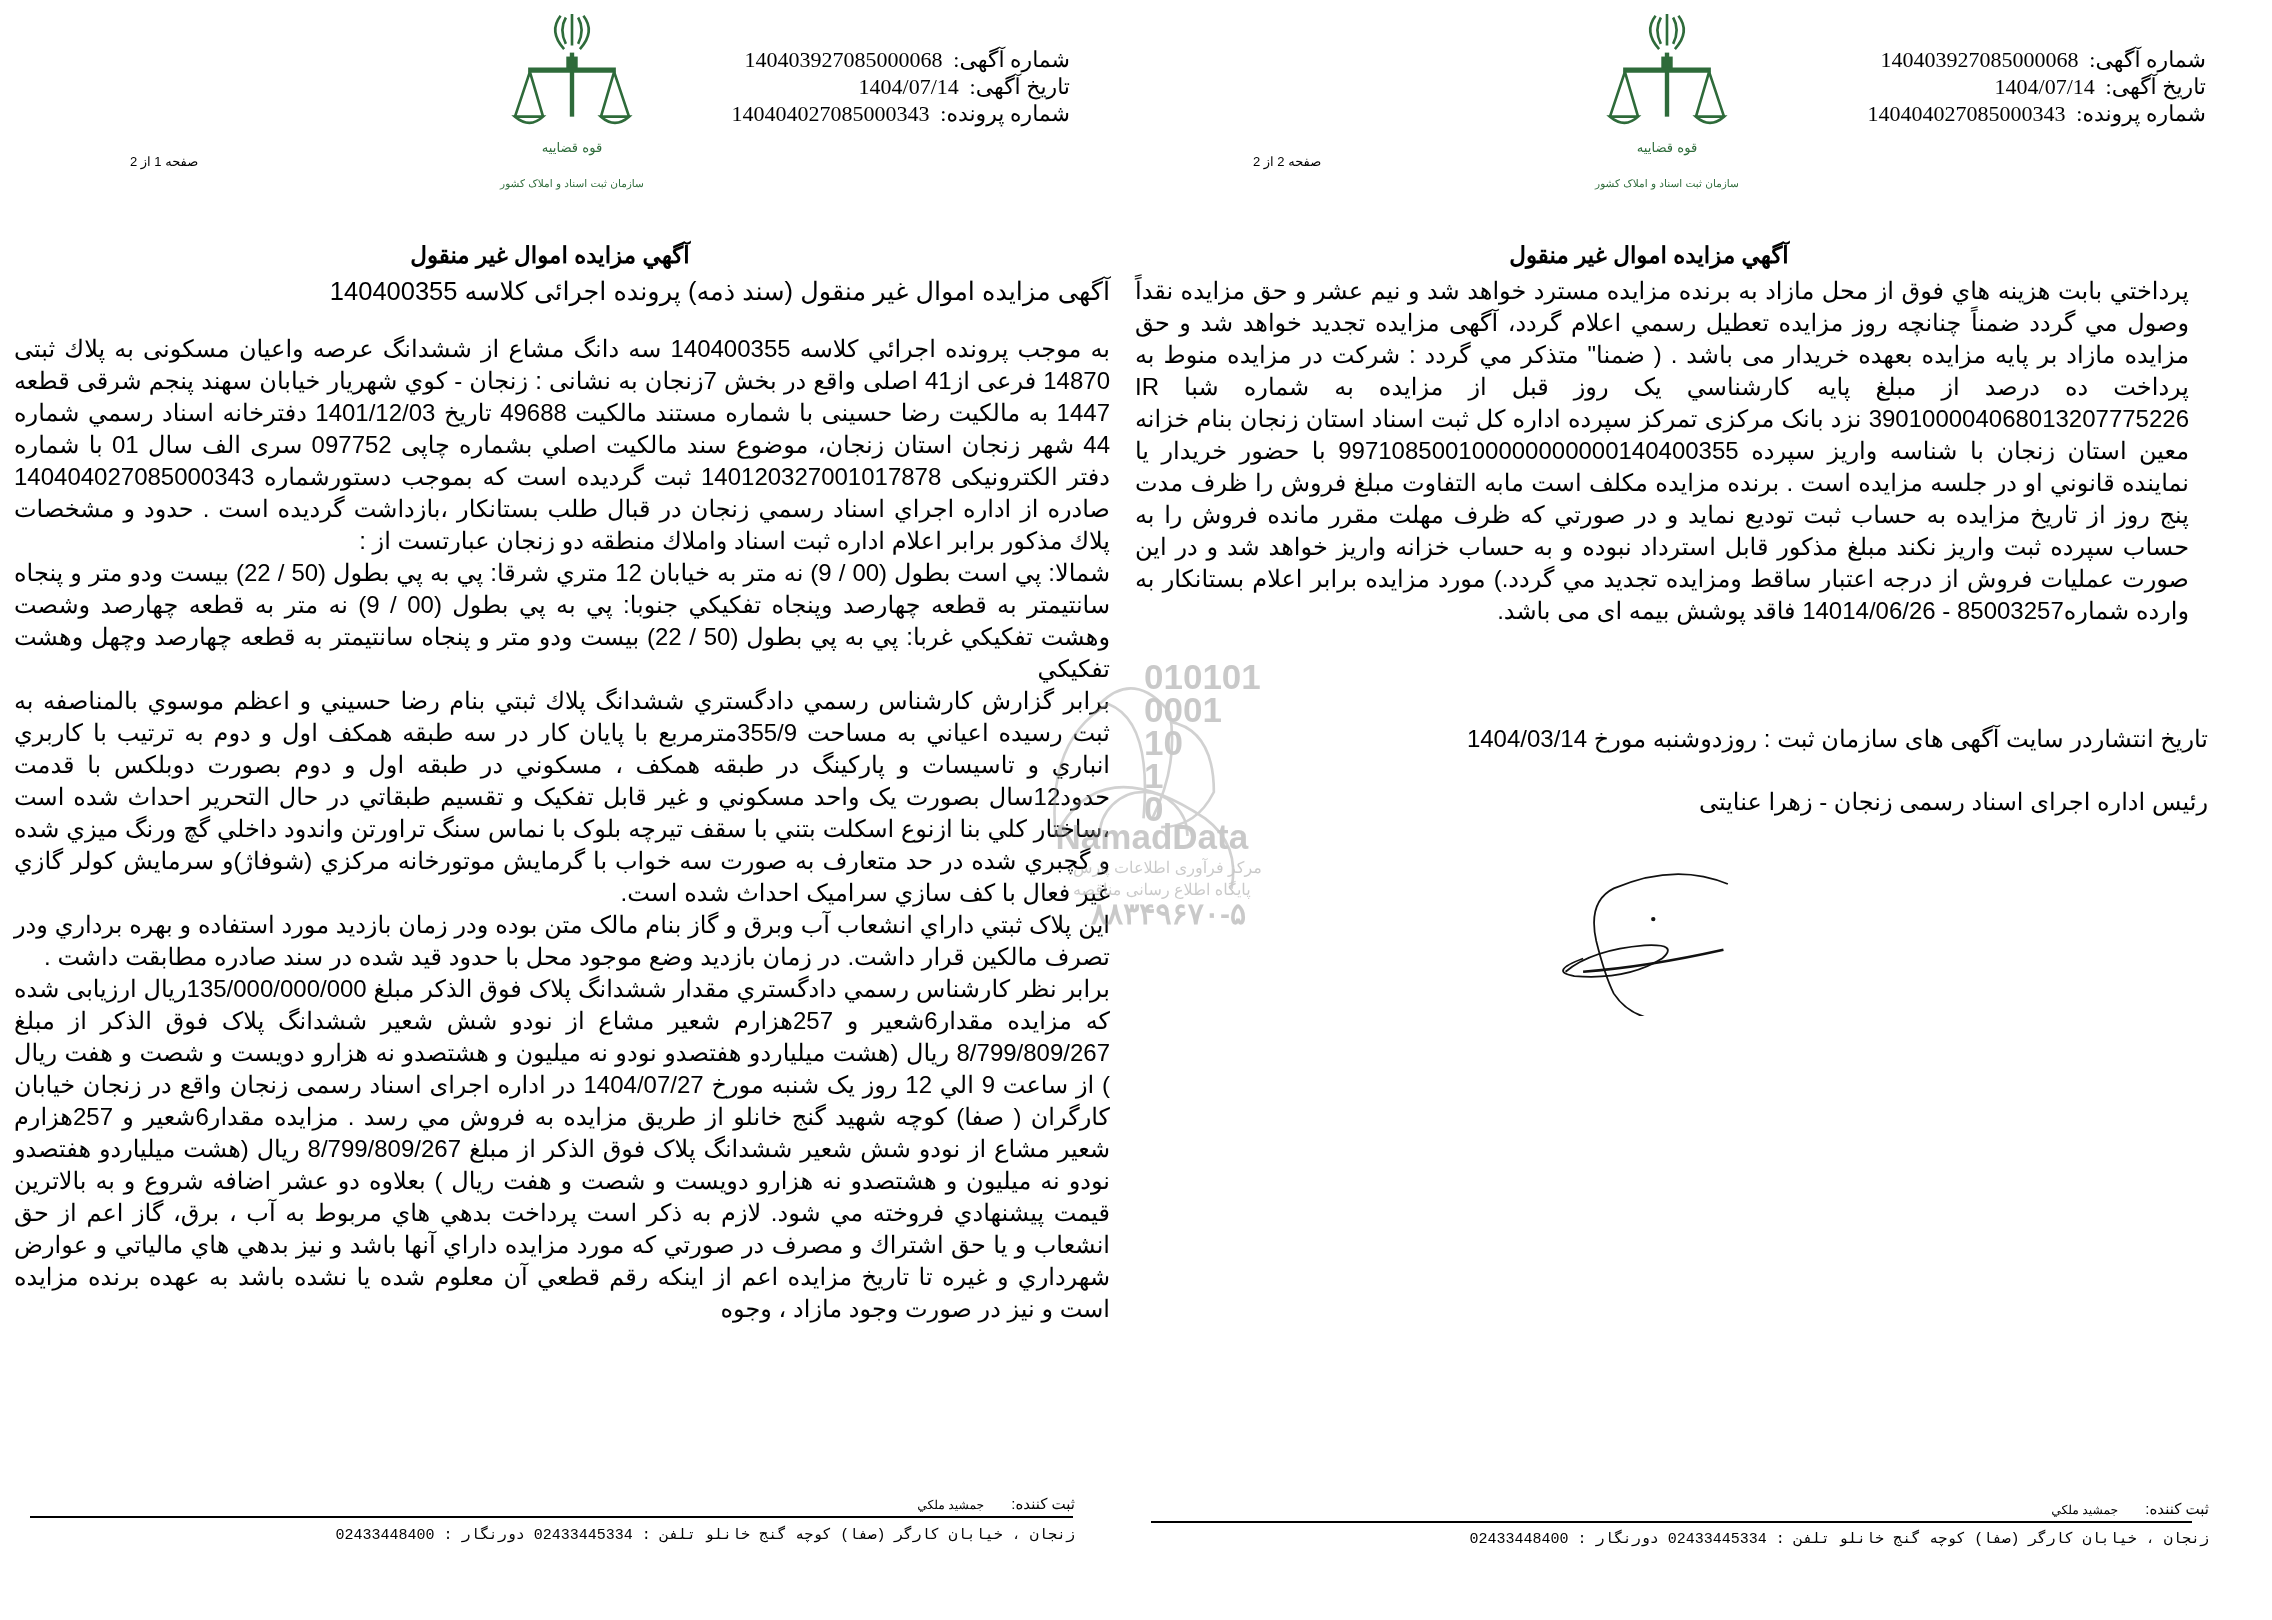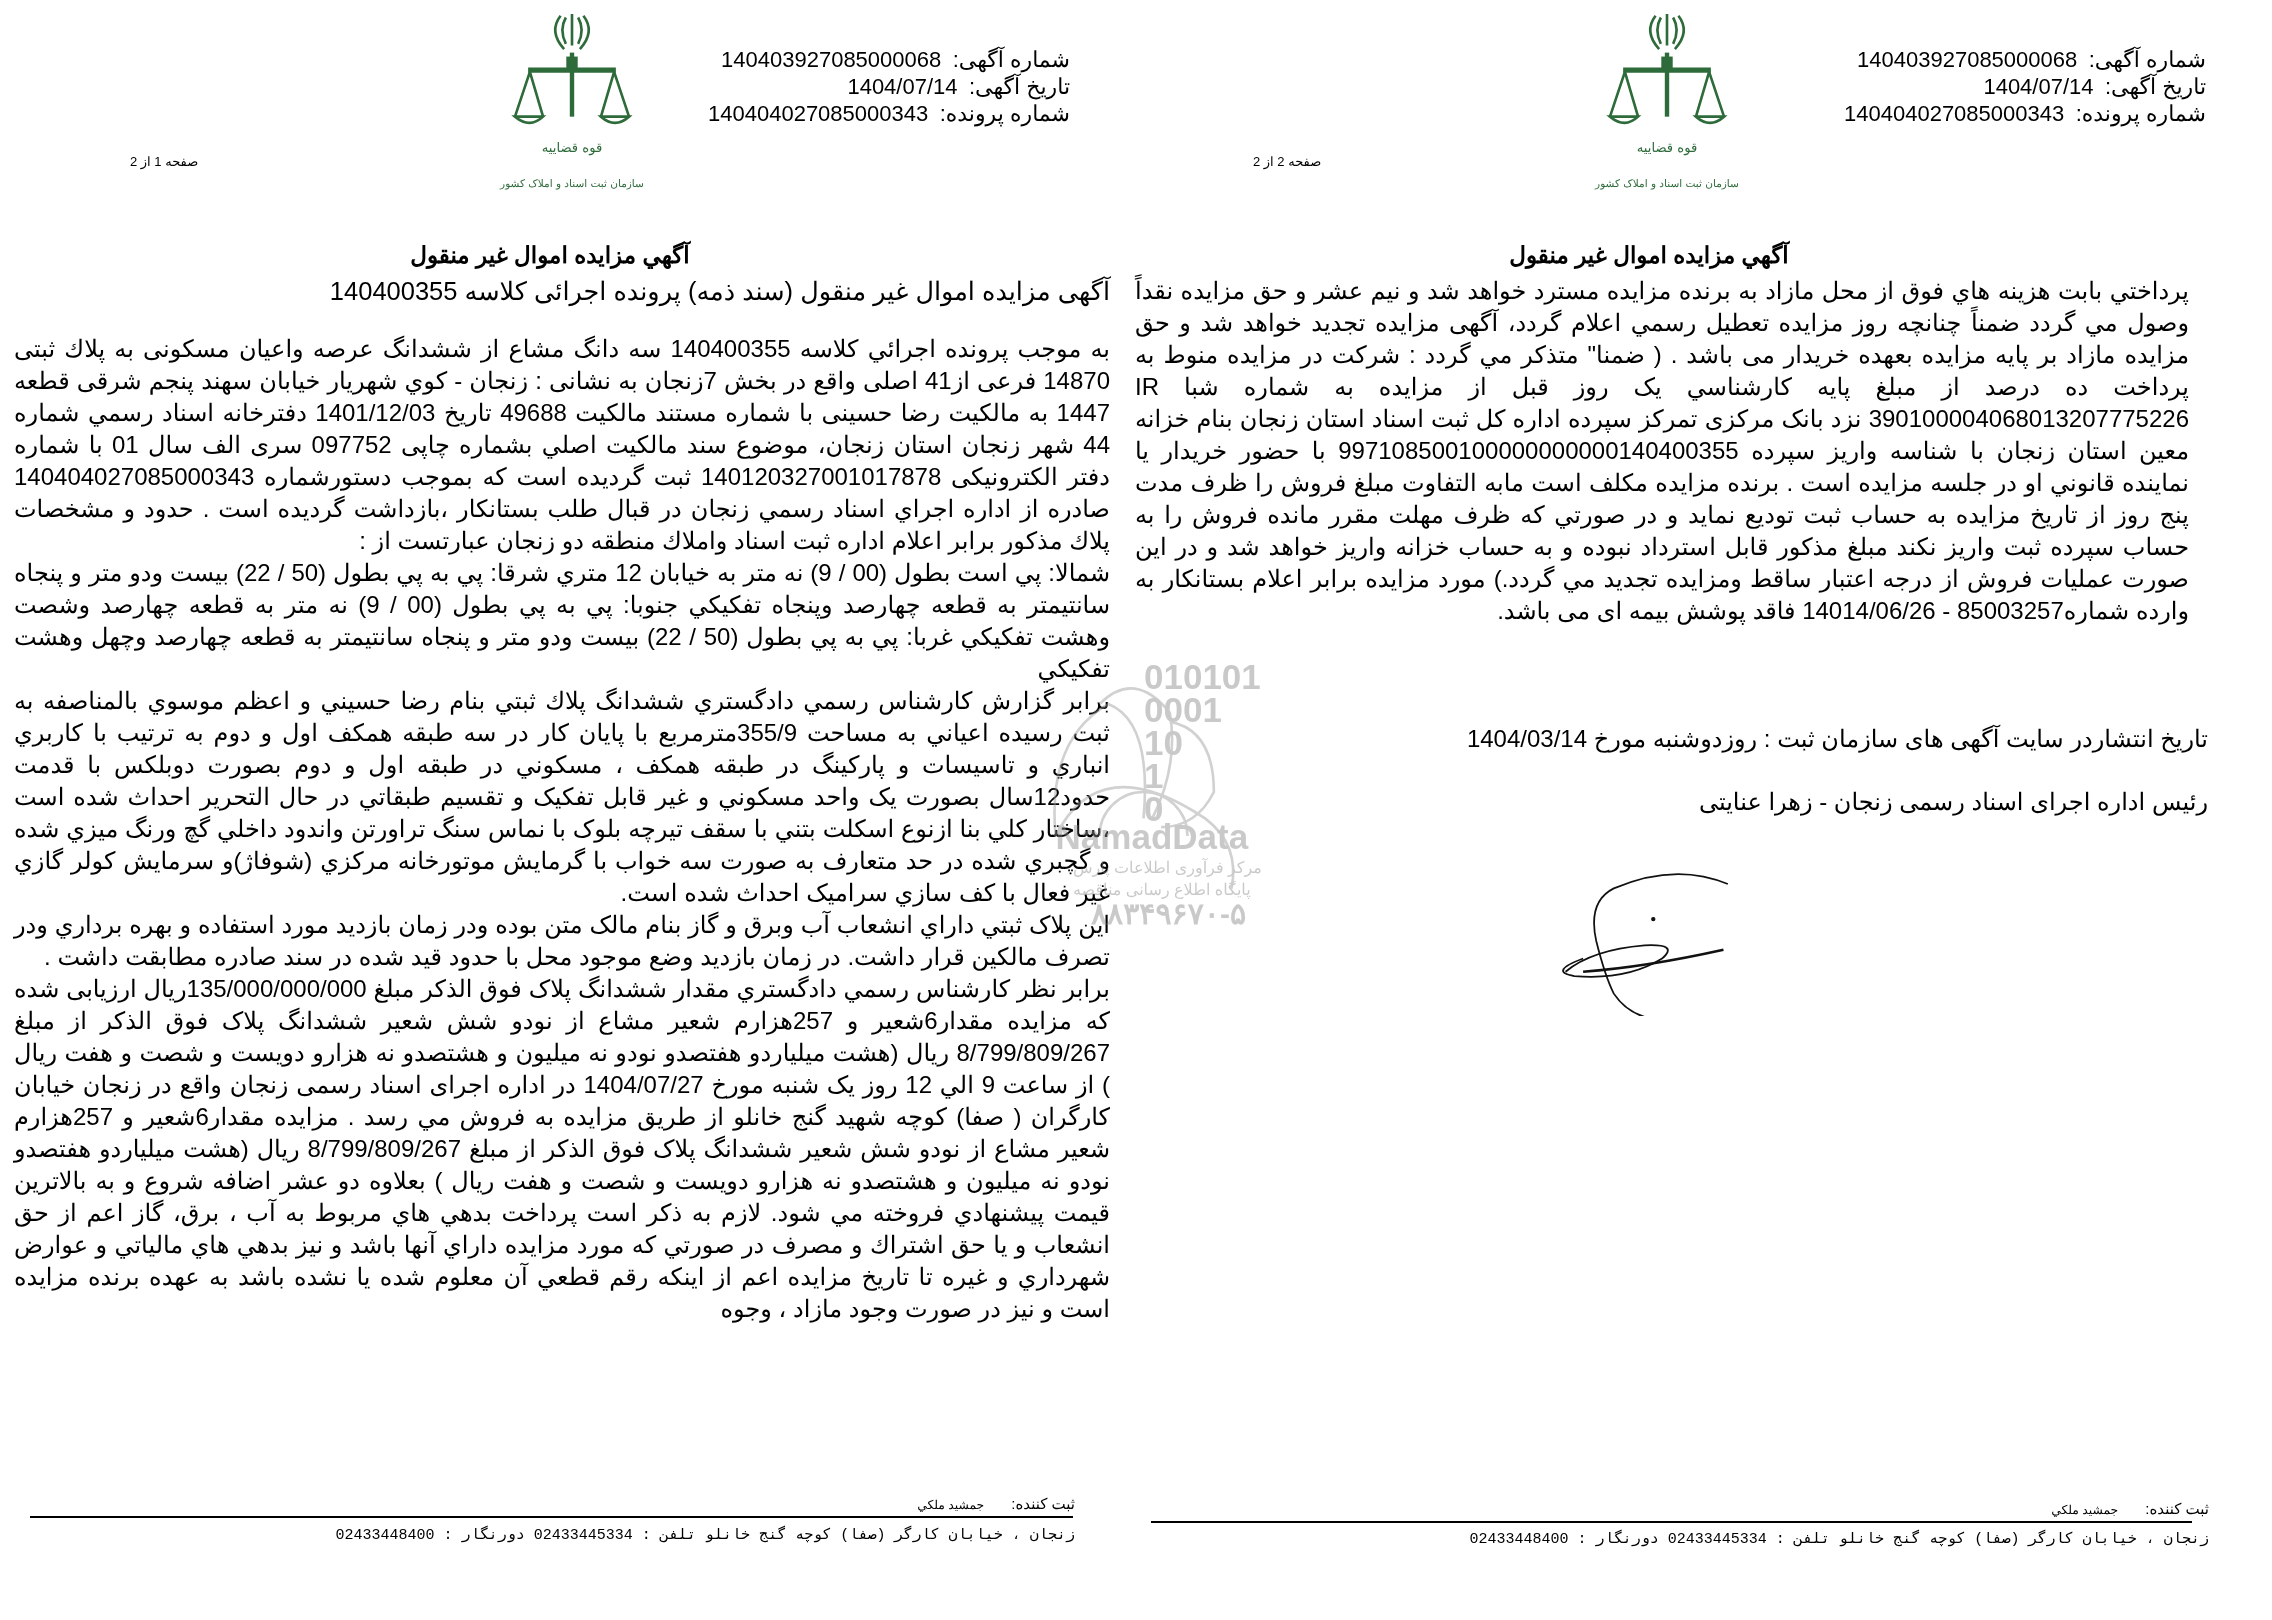--- a/index.html
+++ b/index.html
@@ -3,21 +3,21 @@
 <meta charset="utf-8">
 <style>
   html, body { margin:0; padding:0; background:#ffffff; }
   body { width:2273px; height:1621px; position:relative; overflow:hidden;
          font-family:"DejaVu Sans", "Liberation Sans", sans-serif; color:#000; }
   .page { position:absolute; top:0; height:1621px; }
   #page1 { left:0; width:1135px; }
   #page2 { left:1135px; width:1138px; }
 
   .hdr-info { position:absolute; top:46px; direction:rtl; text-align:right;
-              font-family:Liberation Sans, sans-serif; font-size:22px; line-height:27px; font-weight:normal; }
+              font-family:Liberation Serif, serif; font-size:22px; line-height:27px; font-weight:normal; }
   #page1 .hdr-info { right:65px; }
   #page2 .hdr-info { right:67px; }
   .hdr-info .row span.lbl { margin-left:5.3px; }
 
   .logo { position:absolute; top:7px; width:150px; height:193px; }
   #page1 .logo { left:497px; }
   #page2 .logo { left:457px; }
   .logo svg { width:100%; height:100%; }
 
   .pageno { position:absolute; top:154px; direction:rtl; font-family:"Liberation Sans", sans-serif;

